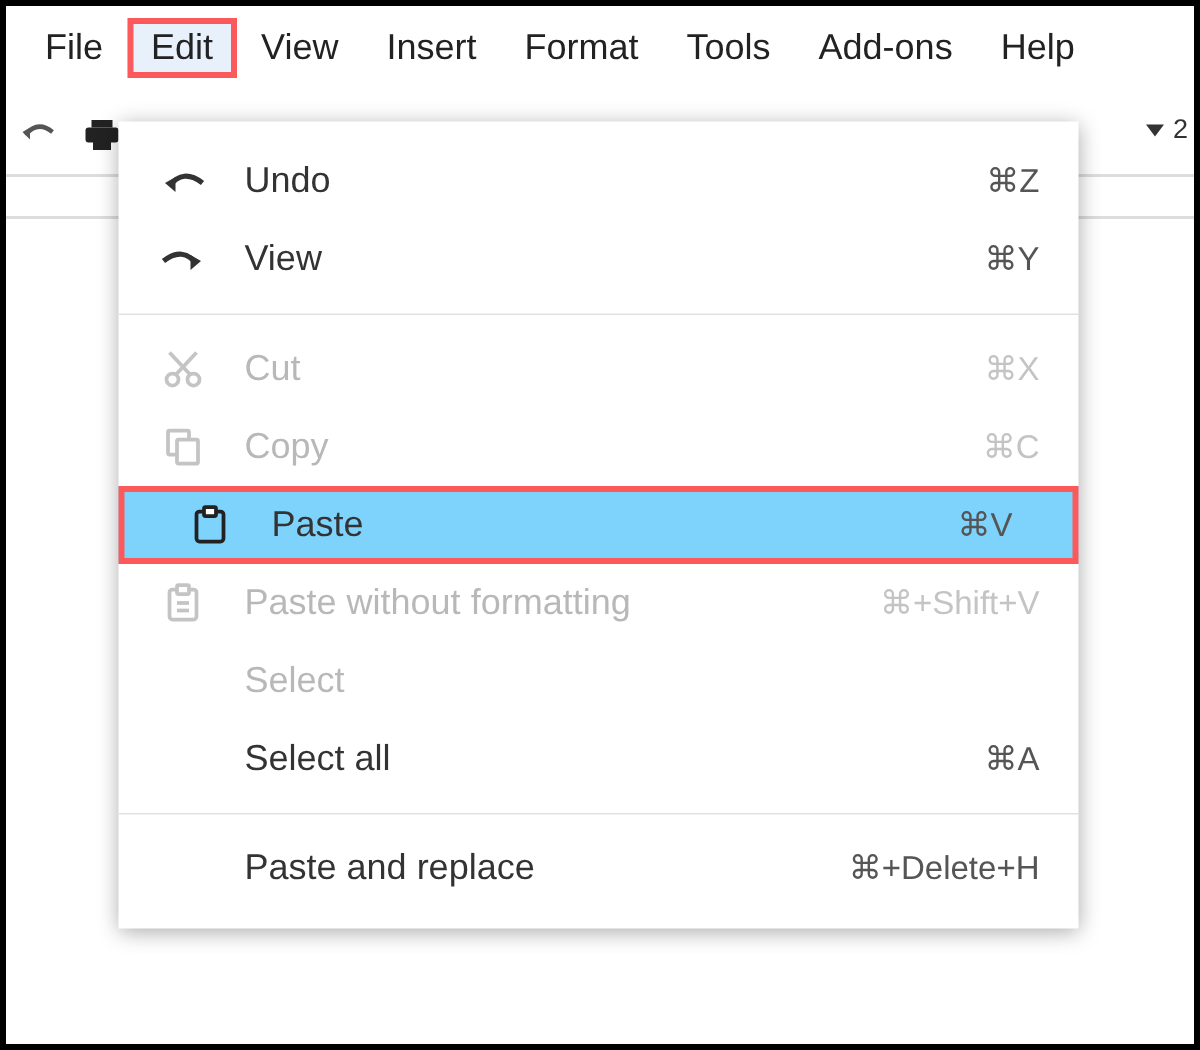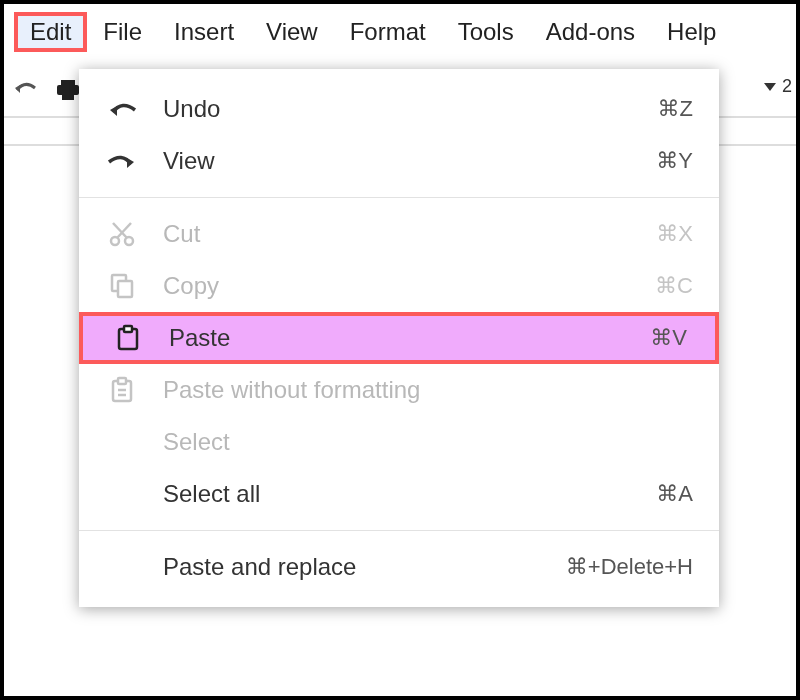--- a/index.html
+++ b/index.html
@@ -53,21 +53,21 @@
       padding-right: 4px;
     }
     .ruler {
       height: 28px;
       border-bottom: 2px solid #ddd;
       position: relative;
       background: #fff;
     }
     .dropdown {
       position: absolute;
-      top: 65px;
+      top: 77px;
       left: 75px;
       width: 640px;
       background: #fff;
       box-shadow: 0 2px 14px rgba(0,0,0,0.35);
       padding: 14px 0;
       z-index: 10;
     }
     .menu-item {
       display: flex;
       align-items: center;
@@ -93,39 +93,39 @@
       color: #555;
       font-size: 22px;
     }
     .menu-item.disabled {
       color: #b8b8b8;
     }
     .menu-item.disabled .mi-shortcut {
       color: #c4c4c4;
     }
     .menu-item.highlight {
-      background: #f0abfc;
+      background: #7dd3fc;
       border: 4px solid #fc5a5a;
-      padding: 8px 28px;
+      padding: 8px 40px;
     }
     .menu-sep {
       height: 1px;
       background: #e2e2e2;
       margin: 10px 0;
     }
     svg { display: block; }
   </style>
 </head>
 <body>
 
 <div class="menubar">
+  <div class="menubar-item">File</div>
   <div class="menubar-item active">Edit</div>
-  <div class="menubar-item">File</div>
+  <div class="menubar-item">View</div>
   <div class="menubar-item">Insert</div>
-  <div class="menubar-item">View</div>
   <div class="menubar-item">Format</div>
   <div class="menubar-item">Tools</div>
   <div class="menubar-item">Add-ons</div>
   <div class="menubar-item">Help</div>
 </div>
 
 <div class="toolbar">
   <span class="icon-btn">
     <svg width="26" height="20" viewBox="0 0 26 20">
         <path d="M4 10 Q12 0 22 8" fill="none" stroke="#555" stroke-width="3"></path>
@@ -210,20 +210,21 @@
   <div class="menu-item disabled">
     <span class="mi-icon">
       <svg width="24" height="28" viewBox="0 0 24 28" stroke="#c4c4c4" fill="none" stroke-width="2.5">
         <rect x="3" y="5" width="18" height="20" rx="2"></rect>
         <rect x="8" y="2" width="8" height="6" rx="1" fill="#fff"></rect>
         <line x1="8" y1="14" x2="16" y2="14"></line>
         <line x1="8" y1="19" x2="16" y2="19"></line>
       </svg>
     </span>
     <span class="mi-label">Paste without formatting</span>
+    <span class="mi-shortcut">⌘+Shift+V</span>
   </div>
 
   <div class="menu-item disabled">
     <span class="mi-icon"></span>
     <span class="mi-label">Select</span>
     <span class="mi-shortcut"></span>
   </div>
 
   <div class="menu-item">
     <span class="mi-icon"></span>

